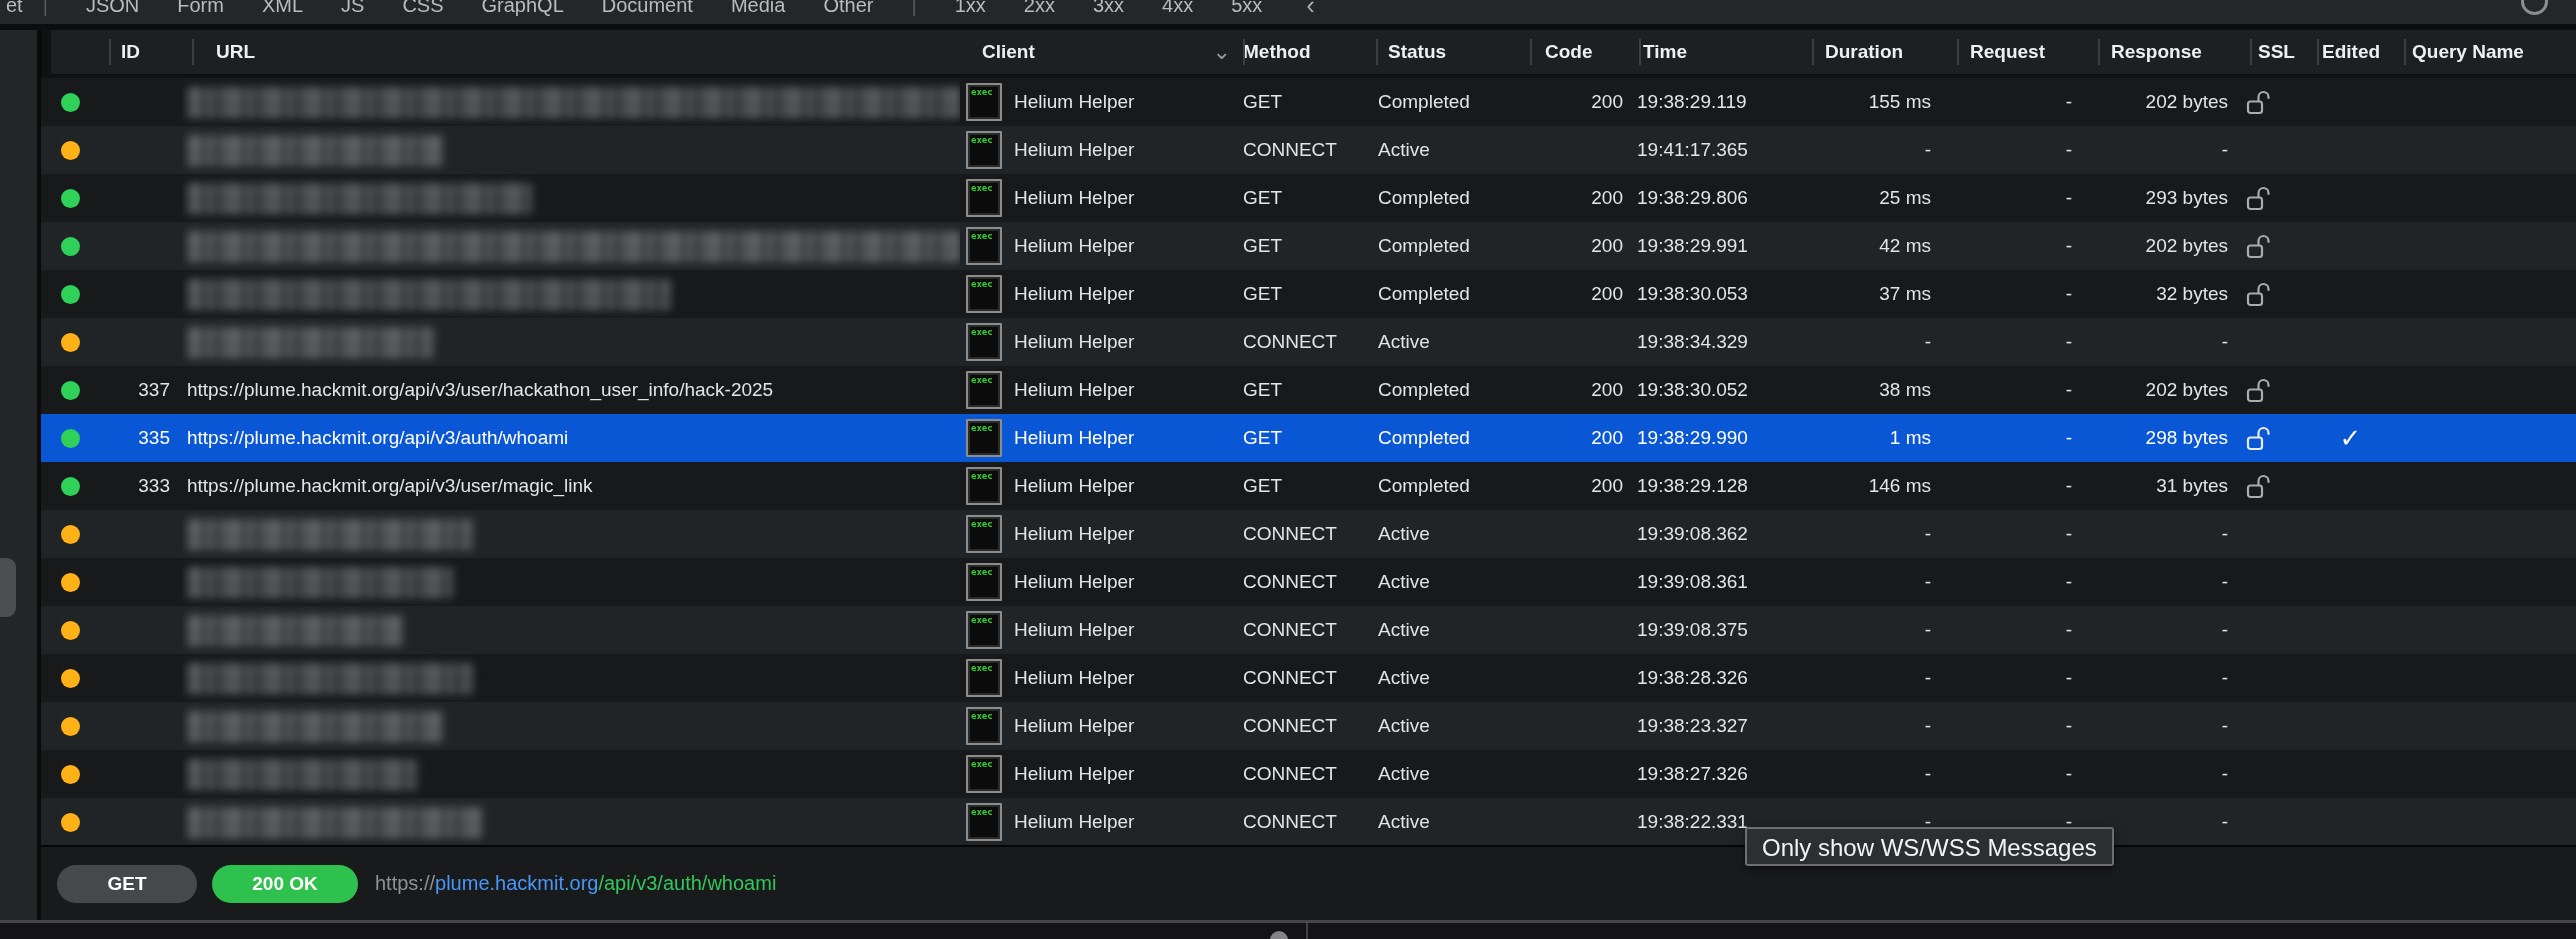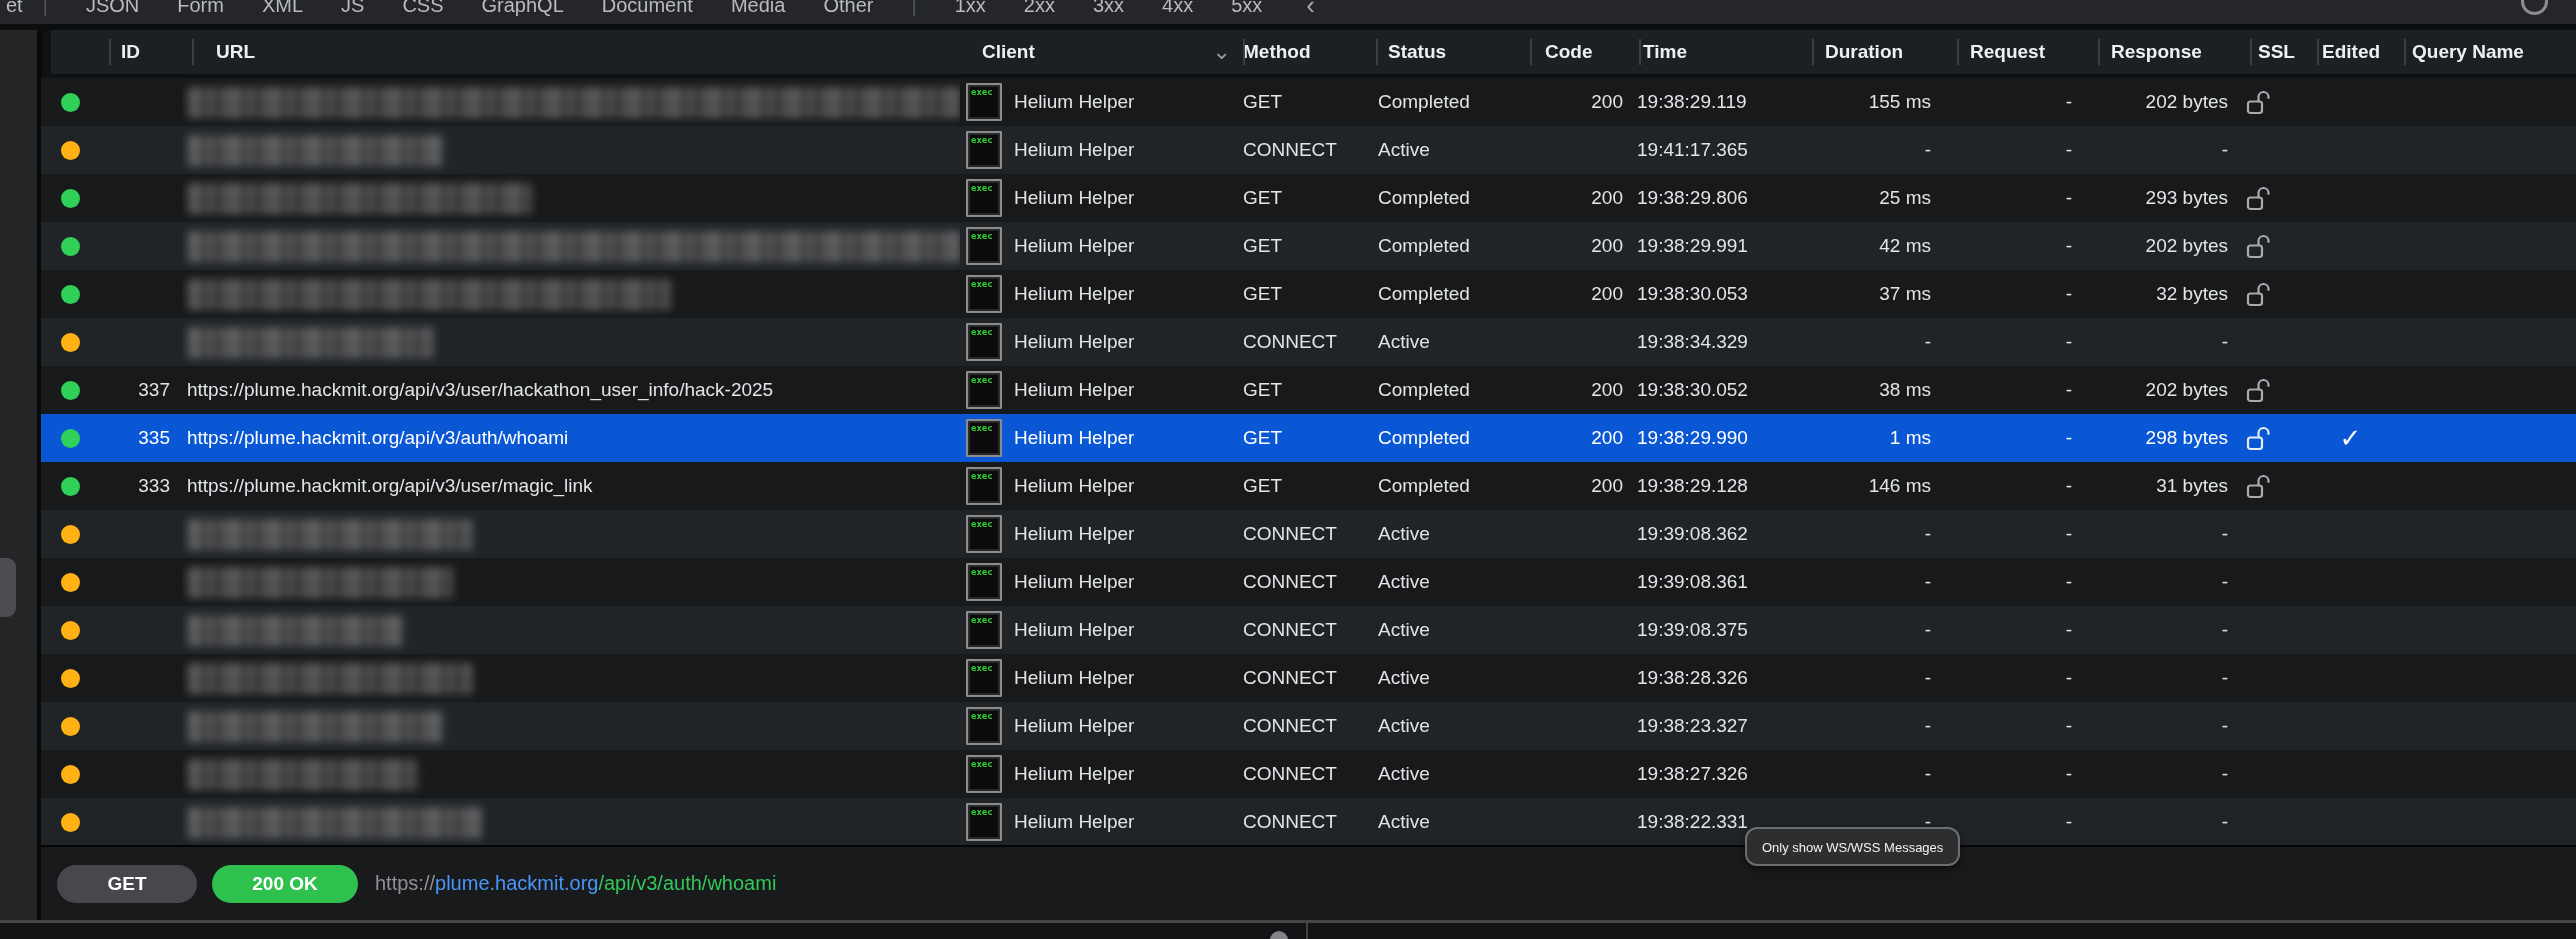--- a/index.html
+++ b/index.html
@@ -93,22 +93,22 @@
 
   
   .footer-divider { position:absolute; left:0; top:920px; width:2576px; height:3px; background:#47474a; }
   .footer { position:absolute; left:0; top:923px; width:2576px; height:17px; background:#141416; }
   .footer-vline { position:absolute; left:1306px; top:923px; width:2px; height:17px; background:#3f4143; }
   .knob { position:absolute; left:1270px; top:931px; width:18px; height:18px;
           border-radius:50%; background:#828487; }
 
   
   .tooltip { position:absolute; left:1745px; top:827px; height:39px; padding:0 15px;
-             background:#2c2e30; border:2px solid #6e6e70; border-radius:12px;
-             color:#f2f3f4; font-size:13px; line-height:37px; white-space:nowrap; z-index:50;
+             background:#2c2e30; border:2px solid #6e6e70; border-radius:3px;
+             color:#f2f3f4; font-size:24px; line-height:37px; white-space:nowrap; z-index:50;
              box-shadow:0 3px 8px rgba(0,0,0,.5); }
 
   svg.unlock { display:block; }
 </style>
 </head>
 <body>
 
 <div id="app">
 
   <div class="tabbar">

